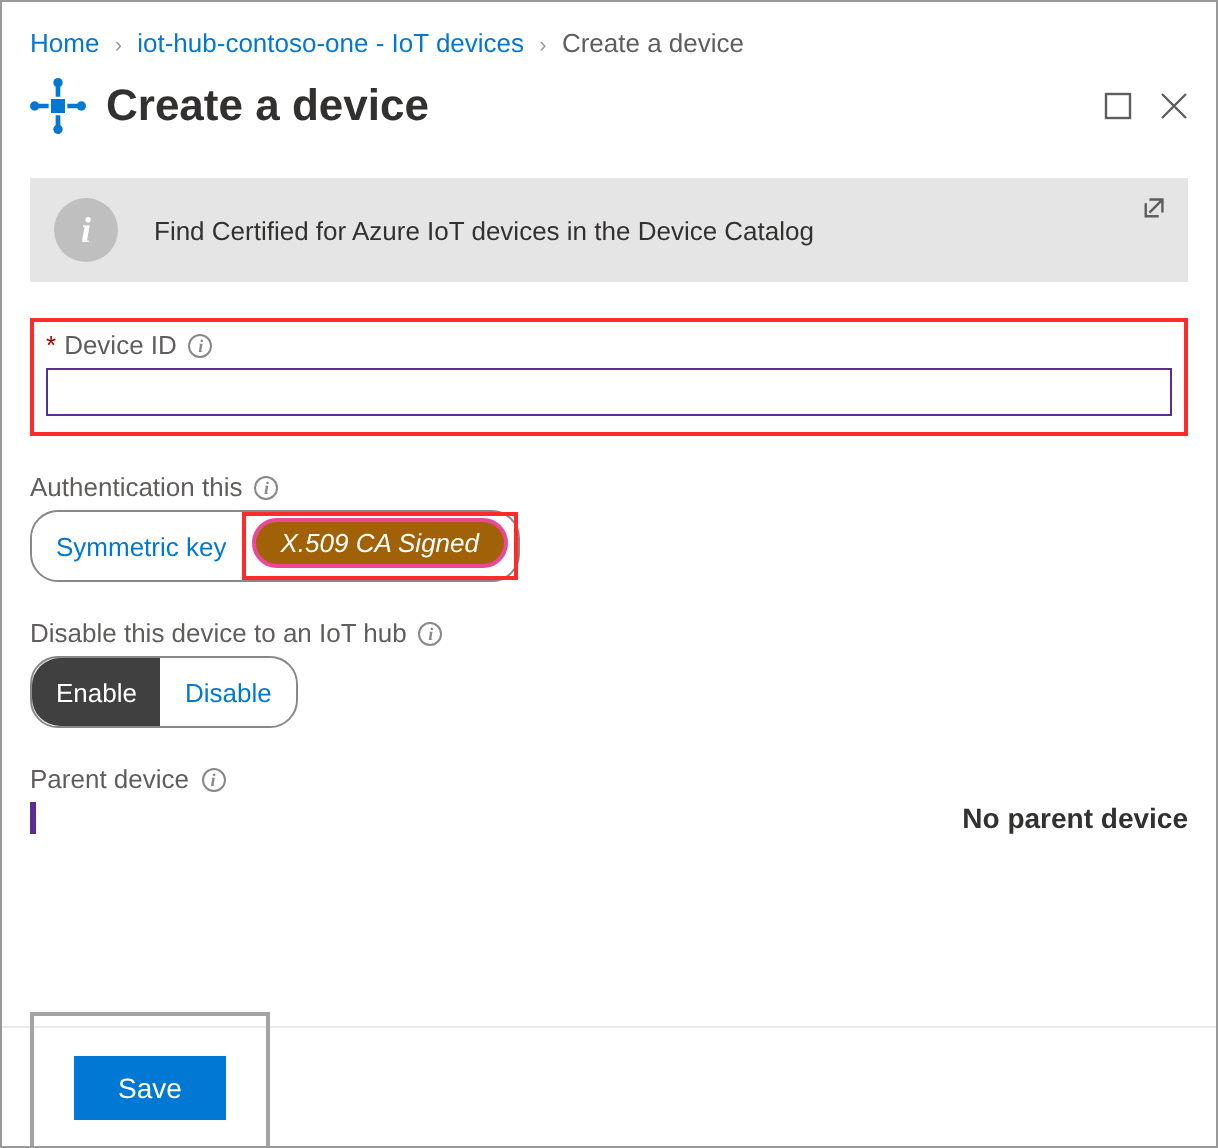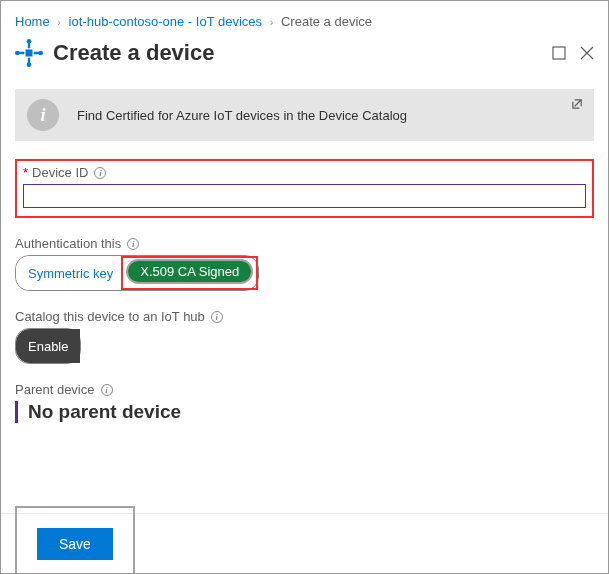--- a/index.html
+++ b/index.html
@@ -124,48 +124,50 @@
     white-space: nowrap;
   }
   .pill.left { border-radius: 14px 0 0 14px; }
   .pill.right { border-radius: 0 14px 14px 0; }
   .pill.mid { border-left: 1px solid #8a8886; border-right: 1px solid #8a8886; }
   .pill.active-blue {
     background: #404040;
     color: #fff;
   }
   .pill.active-purple {
-    background: #15803d;
-    color: #fff;
-    border: 2px solid #a3a3a3;
+    background: #a16207;
+    color: #fff;
+    border: 2px solid #ec4899;
     border-radius: 14px;
     margin: -2px;
     position: relative;
     z-index: 1;
+    font-style: italic;
   }
   .auth-wrap {
     display: inline-flex;
     align-items: center;
   }
   .auth-highlight {
     border: 2px solid #ff2a2a;
     padding: 3px 5px;
     display: inline-block;
     margin-left: -4px;
   }
   .parent-device {
     border-left: 3px solid #5c2d91;
     padding-left: 10px;
     margin-top: 4px;
   }
   .parent-device .none {
     font-weight: 600;
-    font-size: 19px;
+    font-size: 14px;
     color: #323130;
     margin-bottom: 2px;
+    text-align: right;
   }
   .parent-device .set-link {
     color: #0078d4;
     font-size: 13px;
     cursor: pointer;
   }
   .footer {
     position: absolute;
     left: 0; right: 0; bottom: 0;
     border-top: 1px solid #edebe9;
@@ -249,25 +251,26 @@
         <div class="pill left">Symmetric key</div>
         <span class="auth-highlight">
           <div class="pill right active-purple">X.509 CA Signed</div>
         </span>
       </div>
     </div>
   </div>
 
   <div class="field-group">
     <div class="field-label">
-      <span>Catalog this device to an IoT hub</span>
+      <span>Disable this device to an IoT hub</span>
       <span class="help-icon">i</span>
     </div>
     <div class="pill-group">
       <div class="pill left active-blue">Enable</div>
+      <div class="pill right">Disable</div>
     </div>
   </div>
 
   <div class="field-group">
     <div class="field-label">
       <span>Parent device</span>
       <span class="help-icon">i</span>
     </div>
     <div class="parent-device">
       <div class="none">No parent device</div>

